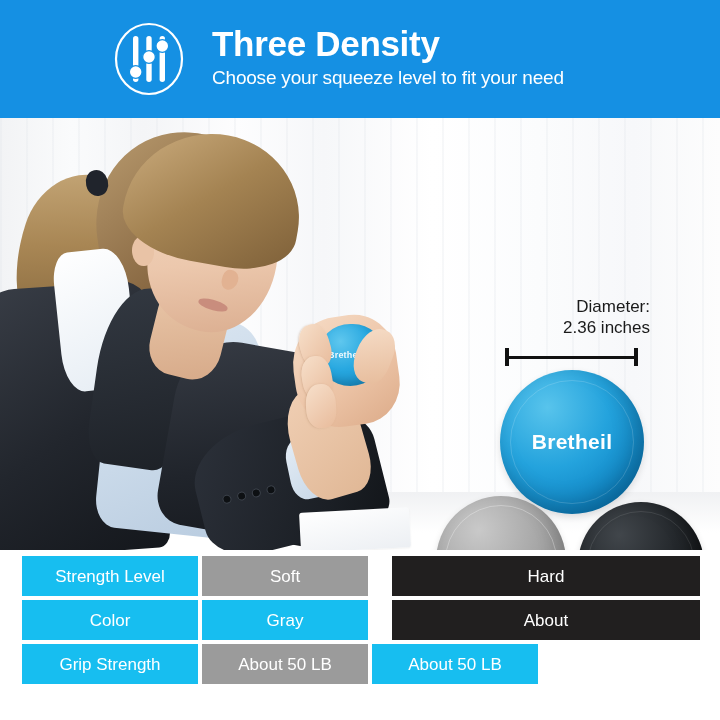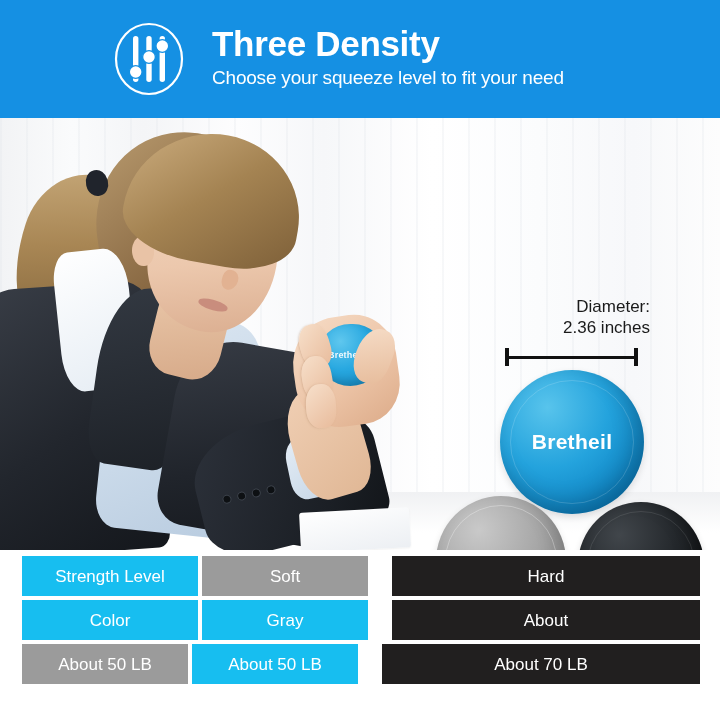--- a/index.html
+++ b/index.html
@@ -665,20 +665,20 @@
       <div class="spec-cell hard">Hard</div>
     </div>
 
     <div class="spec-row">
       <div class="spec-cell label">Color</div>
       <div class="spec-cell medium">Gray</div>
       <div class="spec-cell hard">About</div>
     </div>
 
     <div class="spec-row">
+      <div class="spec-cell label">Grip Strength</div>
       <div class="spec-cell soft">About 50 LB</div>
       <div class="spec-cell medium">About 50 LB</div>
-      <div class="spec-cell hard">About 70 LB</div>
     </div>
 
   </div>
 
 </div>
 
 </body></html>

